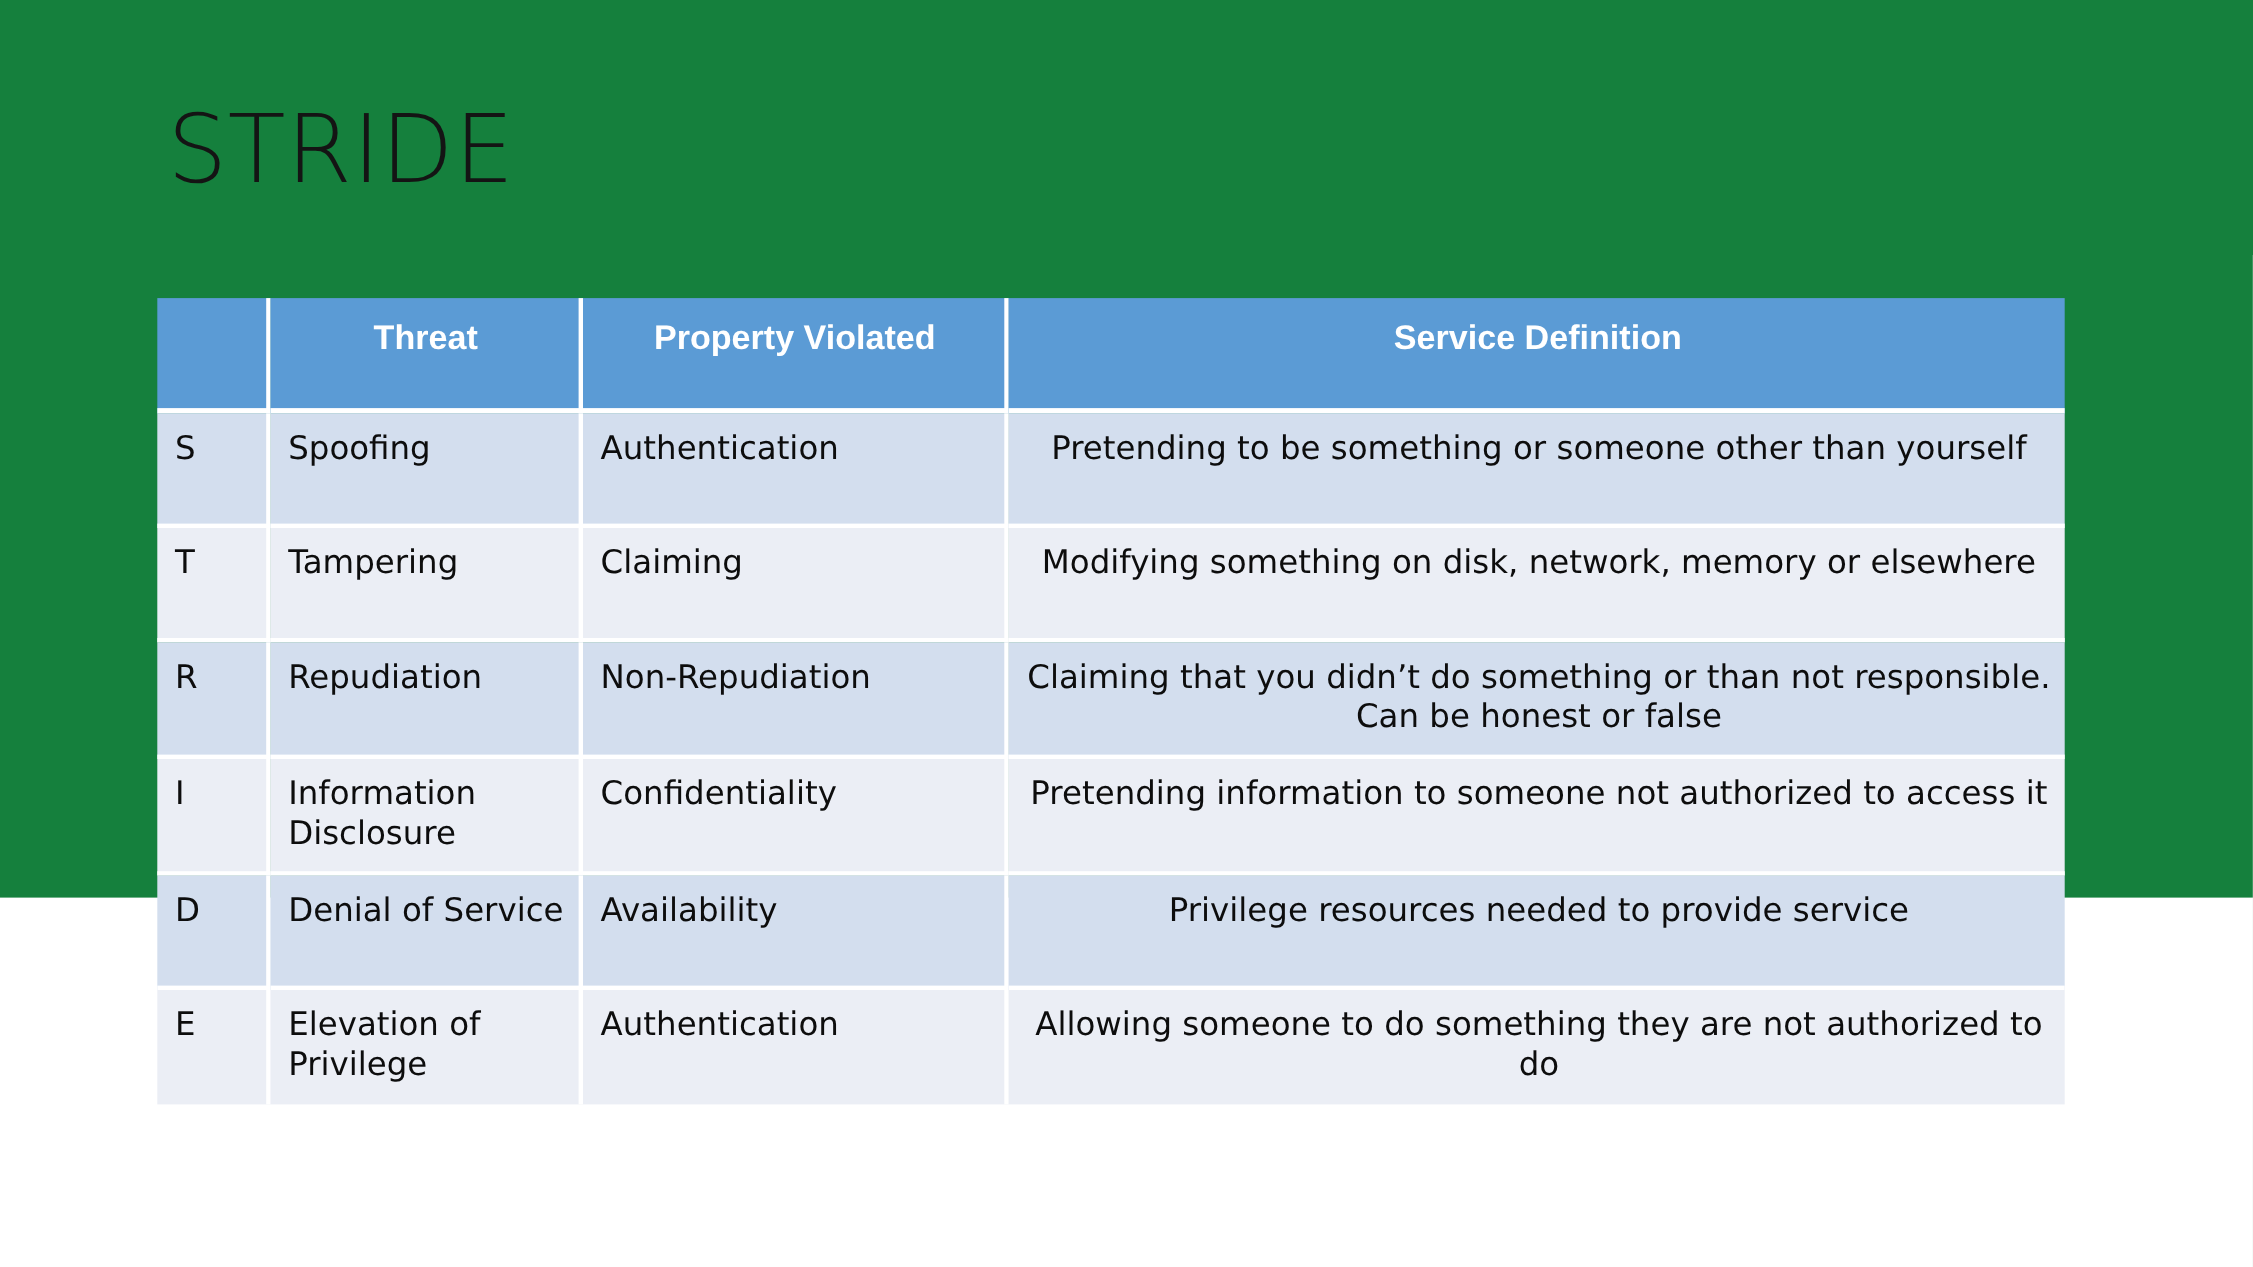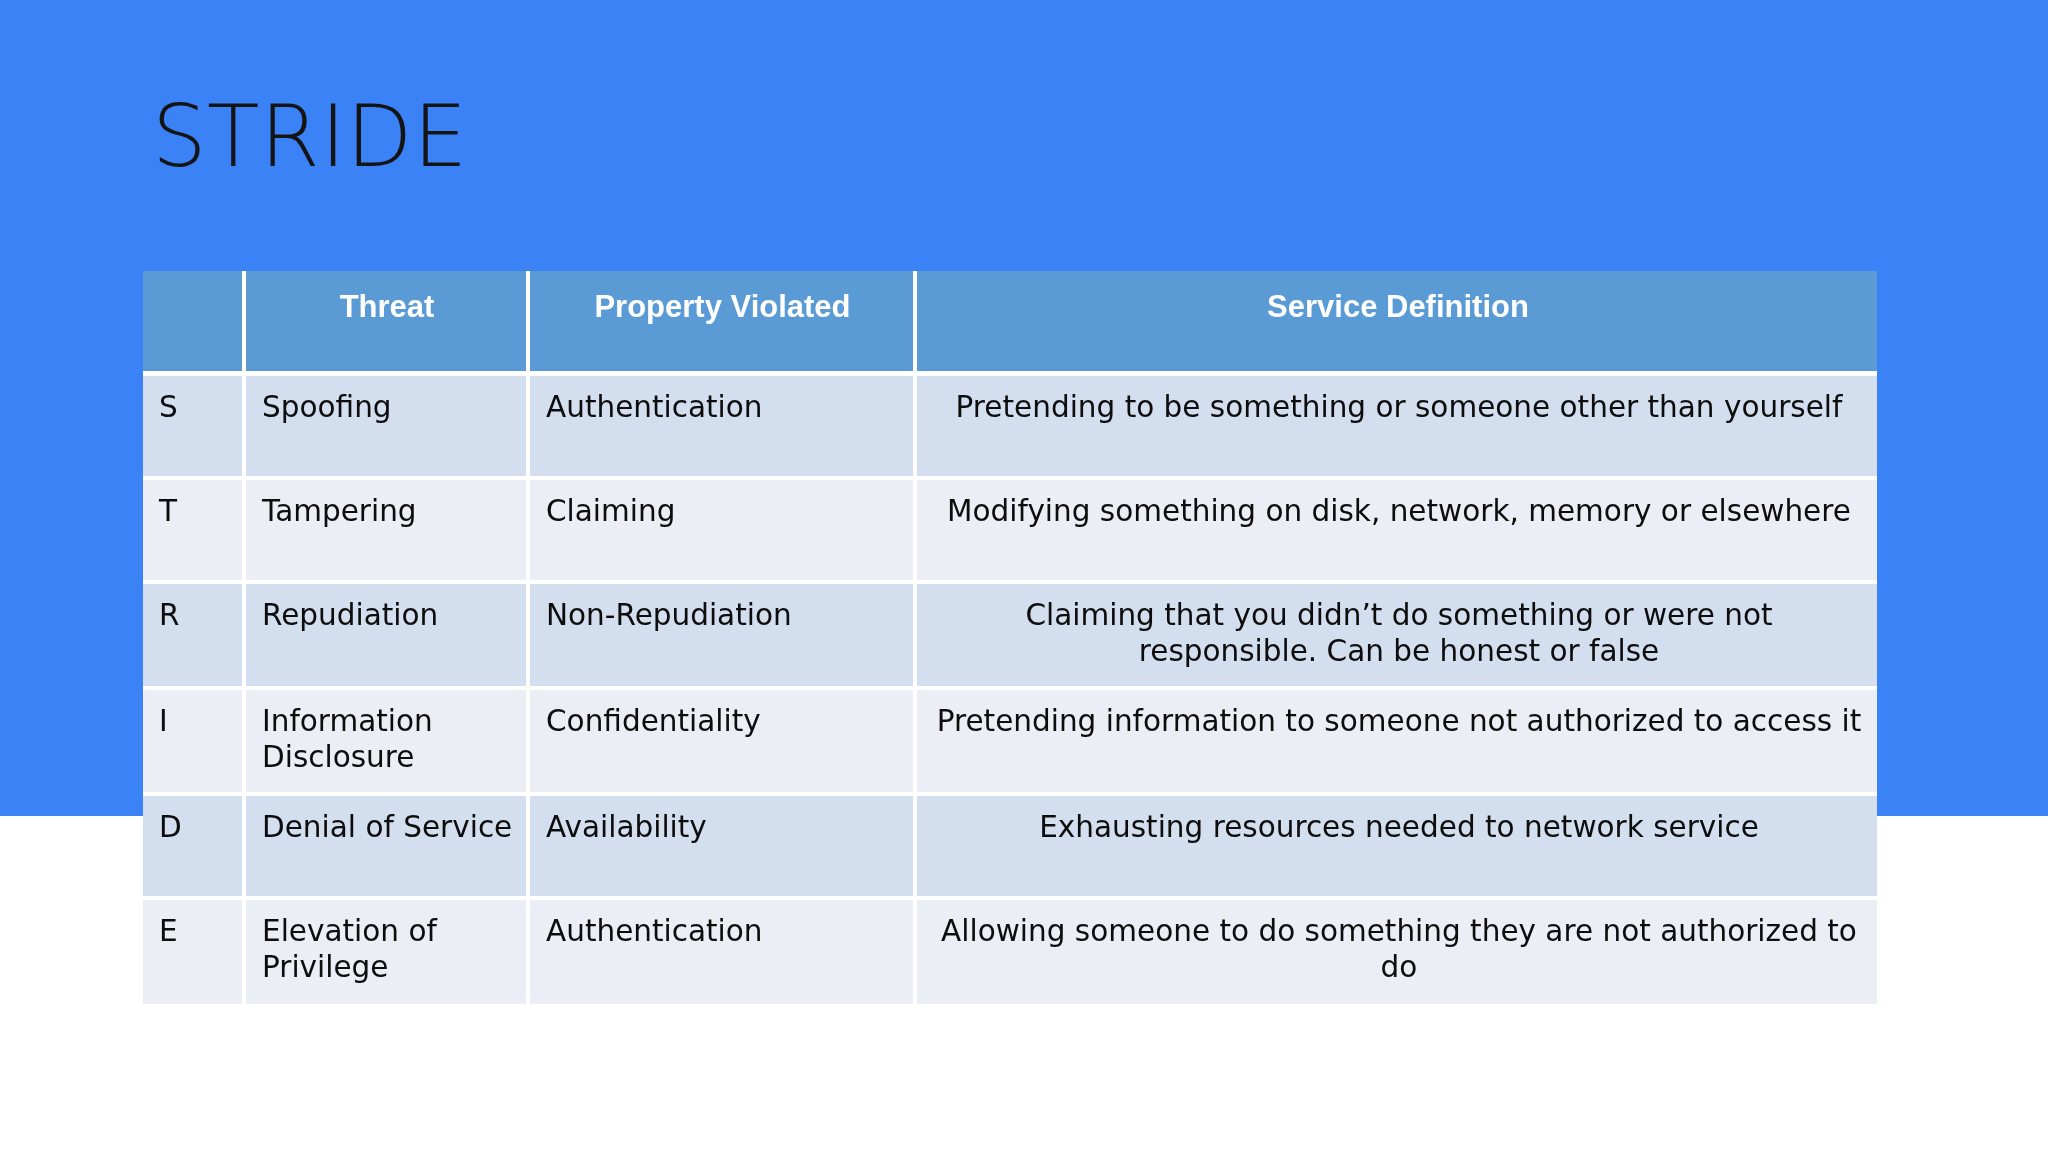--- a/index.html
+++ b/index.html
@@ -12,21 +12,21 @@
     height: 1152px;
     overflow: hidden;
     font-family: "Liberation Sans", sans-serif;
     -webkit-font-smoothing: antialiased;
   }
 
   .slide {
     position: relative;
     width: 2048px;
     height: 816px;
-    background: #3b82f6;
+    background: #15803d;
   }
 
   
   .slide-title {
     position: absolute;
     left: 152px;
     top: 88px;
     width: 1700px;
     font-family: "DejaVu Sans", sans-serif;
     font-weight: 300;
@@ -130,35 +130,35 @@
         <td>T</td>
         <td>Tampering</td>
         <td>Claiming</td>
         <td>Modifying something on disk, network, memory or elsewhere</td>
       </tr>
 
       <tr class="band-a r-2lines">
         <td>R</td>
         <td>Repudiation</td>
         <td>Non-Repudiation</td>
-        <td>Claiming that you didn’t do something or were not responsible. Can be honest or false</td>
+        <td>Claiming that you didn’t do something or than not responsible. Can be honest or false</td>
       </tr>
 
       <tr class="band-b r-2lines">
         <td>I</td>
         <td>Information Disclosure</td>
         <td>Confidentiality</td>
         <td>Pretending information to someone not authorized to access it</td>
       </tr>
 
       <tr class="band-a r-2lines">
         <td>D</td>
         <td>Denial of Service</td>
         <td>Availability</td>
-        <td>Exhausting resources needed to network service</td>
+        <td>Privilege resources needed to provide service</td>
       </tr>
 
       <tr class="band-b r-2lines">
         <td>E</td>
         <td>Elevation of Privilege</td>
         <td>Authentication</td>
         <td>Allowing someone to do something they are not authorized to do</td>
       </tr>
 
     </tbody>

